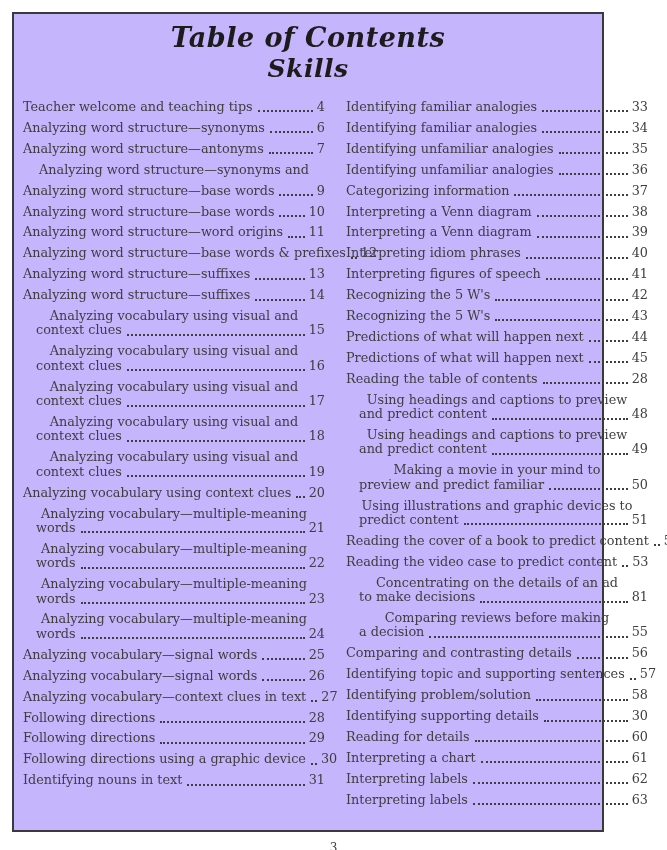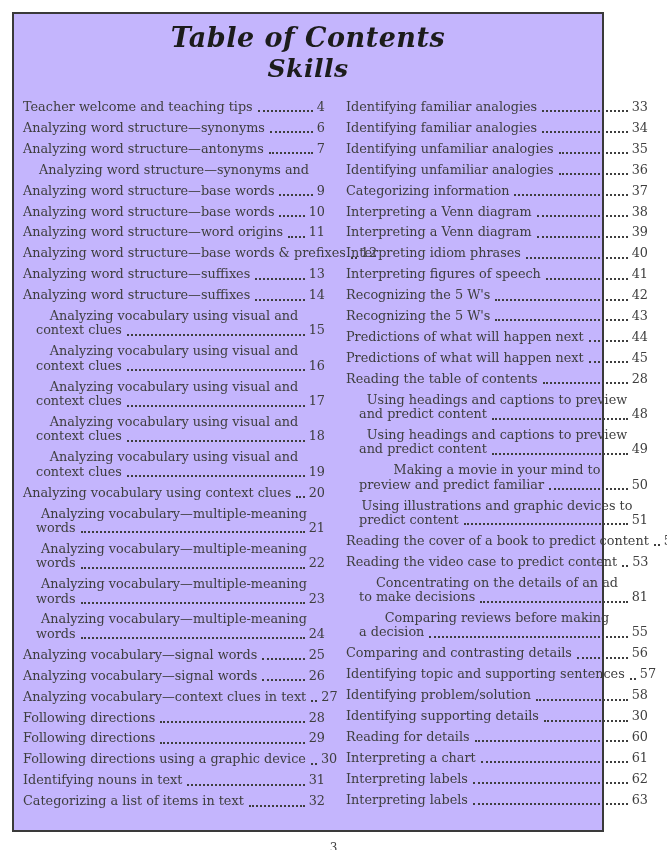--- a/index.html
+++ b/index.html
@@ -291,27 +291,20 @@
               <span class="pgnum">30</span>
             </div>
           </div>
           <div class="entry">
             <div class="row">
               <span class="t">Identifying nouns in text</span>
               <span class="leader"></span>
               <span class="pgnum">31</span>
             </div>
           </div>
-          <div class="entry">
-            <div class="row">
-              <span class="t">Categorizing a list of items in text</span>
-              <span class="leader"></span>
-              <span class="pgnum">32</span>
-            </div>
-          </div>
         </div>
       <div class="divider"></div>
       <div class="col right" id="right-col">
           <div class="entry">
             <div class="row">
               <span class="t">Identifying familiar analogies</span>
               <span class="leader"></span>
               <span class="pgnum">33</span>
             </div>
           </div>

